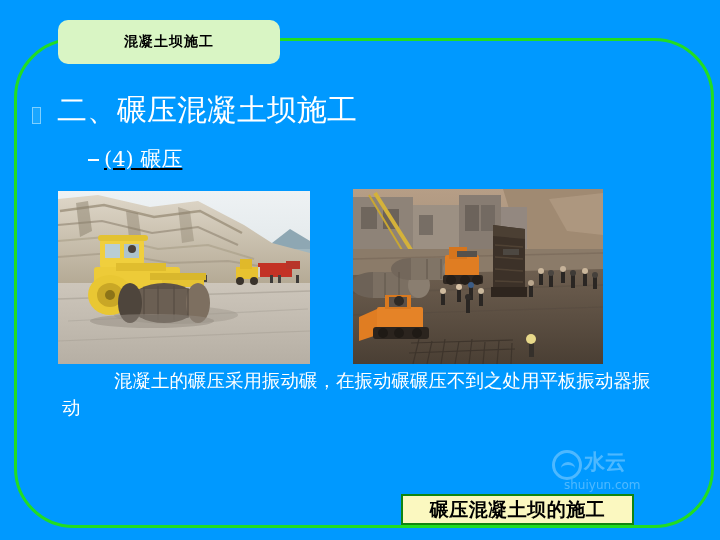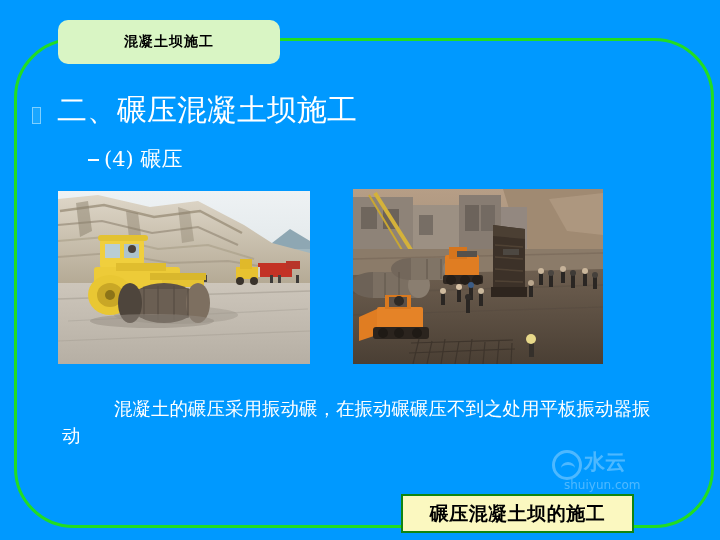--- a/index.html
+++ b/index.html
@@ -77,20 +77,21 @@
     color:#ffffff;
     line-height:1.08;
     white-space:nowrap;
   }
 
   .subtitle-row {
     position:absolute;
     left:88px; top:148px;
     display:flex; align-items:flex-start;
     z-index:4;
+    text-decoration:underline;
   }
   .subtitle-dash {
     display:inline-block;
     width:11px; height:2px;
     background:#ffffff;
     margin-top:11px;
     margin-right:5px;
     flex:none;
   }
   .subtitle-text {
@@ -109,35 +110,35 @@
     overflow:hidden;
   }
   .photo-left  { left:58px;  top:191px; width:252px; height:173px; }
   .photo-right { left:353px; top:189px; width:250px; height:175px; }
 
   .photo svg { display:block; width:100%; height:100%; }
 
   
   .body-text {
     position:absolute;
-    left:62px; top:396px;
+    left:62px; top:368px;
     width:600px;
     font-family:"DejaVu Serif", serif;
     font-size:18.5px;
     line-height:1.45;
     color:#ffffff;
     text-indent:52px;
     z-index:4;
   }
 
   
   .footer-box {
     position:absolute;
     left:401px; top:494px;
-    width:233px; height:39px;
+    width:233px; height:31px;
     background:#fbf8c0;
     border:2.5px solid #118511;
     display:flex; align-items:center; justify-content:center;
     z-index:7;
   }
   .footer-box-text {
     font-family:"DejaVu Sans", sans-serif;
     font-weight:bold;
     font-size:19px;
     color:#000000;

